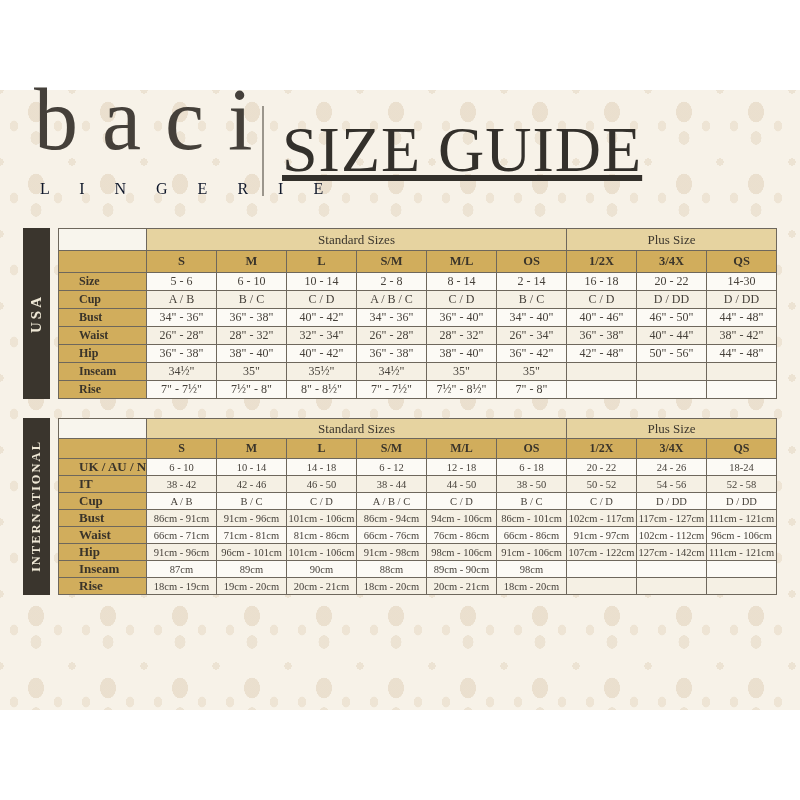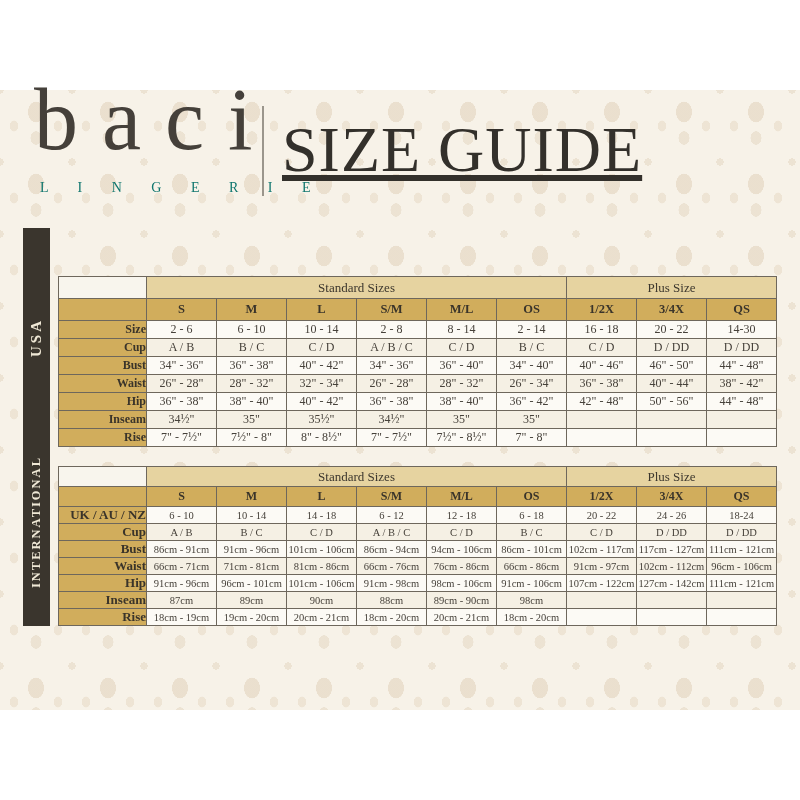--- a/index.html
+++ b/index.html
@@ -27,21 +27,21 @@
       radial-gradient(circle 6px at 72px 72px,rgba(226,211,189,.50) 60%, transparent 62%);
     background-size:72px 72px;
   }
   
   .logo-word {
     position:absolute; left:34px; top:76px;
     font-size:88px; letter-spacing:24px; color:#45403a; line-height:1;
   }
   .logo-sub {
     position:absolute; left:40px; top:180px;
-    font-size:14px; letter-spacing:13px; color:#0f766e;
+    font-size:16px; letter-spacing:13px; color:#0f172a;
   }
   .header-divider {
     position:absolute; left:262px; top:106px;
     width:2px; height:90px; background:#9b968c;
   }
   .page-title {
     position:absolute; left:282px; top:112px;
     font-size:64px; letter-spacing:1px; color:#33302b; line-height:1.2;
     white-space:nowrap;
     text-decoration:underline;
@@ -56,30 +56,30 @@
     display:flex; align-items:center; justify-content:center;
   }
   .side-bar span {
     writing-mode:vertical-rl; transform:rotate(180deg);
     color:#efe8d6; font-weight:bold; letter-spacing:3px;
     white-space:nowrap;
   }
   #usa-section .side-bar span  { font-size:15px; }
   #intl-section .side-bar span { font-size:12.5px; letter-spacing:2px; }
   
-  table { border-collapse:collapse; table-layout:fixed; width:719px; background:transparent;margin-top:48px; }
+  table { border-collapse:collapse; table-layout:fixed; width:719px; background:transparent; }
   th, td {
     border:1px solid #6e675c;
     text-align:center; font-weight:normal;
     white-space:nowrap; overflow:hidden;
   }
   .corner-cell { background:#f8f5ed; }
   .band-cell   { background:#e6d3a0; color:#3b362d; font-size:13px; }
   .head-cell   { background:#d1ad5c; color:#3a342a; font-weight:bold; font-size:12.5px; }
-  .row-label   { background:#d1ad5c; color:#3a342a; font-weight:bold; text-align:right; padding-left:8px; }
+  .row-label   { background:#d1ad5c; color:#3a342a; font-weight:bold; text-align:left; padding-left:20px; }
   .data-cell   { color:#46413a; }
   tbody tr:nth-child(odd)  .data-cell { background:#fcfaf5; }
   tbody tr:nth-child(even) .data-cell { background:#f5f0e4; }
   
   #usa-table  .band-row  th, #usa-table  .band-row  td { height:22px; }
   #usa-table  .head-row  th, #usa-table  .head-row  td { height:22px; }
   #usa-table  tbody th, #usa-table  tbody td { height:18px; font-size:12px; }
   #usa-table  .row-label { font-size:12px; }
   #intl-table .band-row  th, #intl-table .band-row  td { height:20px; }
   #intl-table .head-row  th, #intl-table .head-row  td { height:20px; font-size:12px; }
@@ -128,21 +128,21 @@
           <th class="head-cell">M/L</th>
           <th class="head-cell">OS</th>
           <th class="head-cell">1/2X</th>
           <th class="head-cell">3/4X</th>
           <th class="head-cell">QS</th>
         </tr>
       </thead>
       <tbody>
         <tr>
           <th class="row-label">Size</th>
-          <td class="data-cell">2 - 6</td>
+          <td class="data-cell">5 - 6</td>
           <td class="data-cell">6 - 10</td>
           <td class="data-cell">10 - 14</td>
           <td class="data-cell">2 - 8</td>
           <td class="data-cell">8 - 14</td>
           <td class="data-cell">2 - 14</td>
           <td class="data-cell">16 - 18</td>
           <td class="data-cell">20 - 22</td>
           <td class="data-cell">14-30</td>
         </tr>
         <tr>
@@ -264,20 +264,32 @@
           <td class="data-cell">10 - 14</td>
           <td class="data-cell">14 - 18</td>
           <td class="data-cell">6 - 12</td>
           <td class="data-cell">12 - 18</td>
           <td class="data-cell">6 - 18</td>
           <td class="data-cell">20 - 22</td>
           <td class="data-cell">24 - 26</td>
           <td class="data-cell">18-24</td>
         </tr>
         <tr>
+          <th class="row-label">IT</th>
+          <td class="data-cell">38 - 42</td>
+          <td class="data-cell">42 - 46</td>
+          <td class="data-cell">46 - 50</td>
+          <td class="data-cell">38 - 44</td>
+          <td class="data-cell">44 - 50</td>
+          <td class="data-cell">38 - 50</td>
+          <td class="data-cell">50 - 52</td>
+          <td class="data-cell">54 - 56</td>
+          <td class="data-cell">52 - 58</td>
+        </tr>
+        <tr>
           <th class="row-label">Cup</th>
           <td class="data-cell">A / B</td>
           <td class="data-cell">B / C</td>
           <td class="data-cell">C / D</td>
           <td class="data-cell">A / B / C</td>
           <td class="data-cell">C / D</td>
           <td class="data-cell">B / C</td>
           <td class="data-cell">C / D</td>
           <td class="data-cell">D / DD</td>
           <td class="data-cell">D / DD</td>

